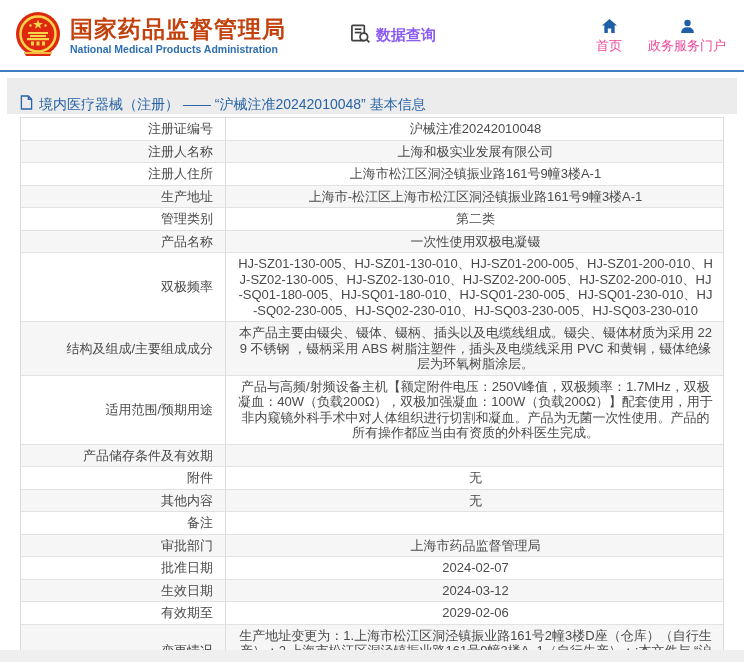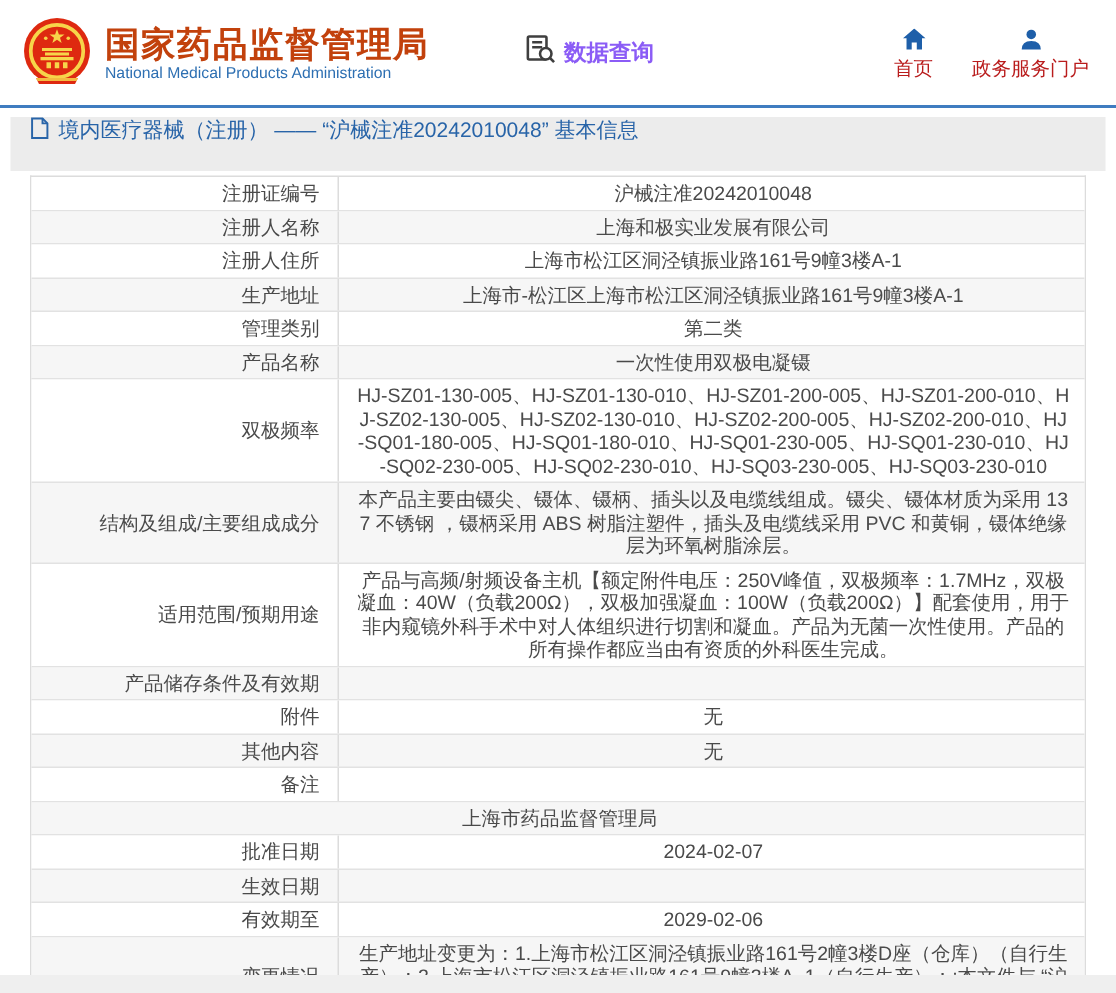--- a/index.html
+++ b/index.html
@@ -4,33 +4,33 @@
 <style>
   * { margin: 0; padding: 0; box-sizing: border-box; }
   html, body { width: 744px; height: 662px; background: #ffffff; overflow: hidden; }
   body { font-family: "Liberation Sans", "DejaVu Sans", sans-serif; color: #4a4a4a; }
 
   
   .header { height: 70px; display: flex; align-items: center; padding: 0 10px 0 14px; background: #fff; }
   .logo { width: 48px; height: 48px; flex: 0 0 48px; }
   .brand { margin-left: 8px; }
   .brand-title { color: #c2410c; font-size: 23px; font-weight: bold; letter-spacing: 1px; line-height: 26px; }
-  .brand-sub { color: #2d6fb2; font-size: 10.5px; margin-top: 1px; }
+  .brand-sub { color: #2d6fb2; font-size: 10.5px; margin-top: 1px; font-weight: bold; }
   .data-query { display: flex; align-items: center; margin-left: 64px; cursor: pointer; }
   .data-query-label { font-size: 15px; font-weight: bold; color: #8b5cf6; margin-left: 5px; }
   .header-right { margin-left: auto; display: flex; align-items: center; gap: 26px; padding-right: 8px; }
   .nav-item { display: flex; flex-direction: column; align-items: center; cursor: pointer; }
   .nav-item .nav-icon { height: 18px; display: flex; align-items: flex-end; }
-  .nav-item .nav-label { font-size: 13px; color: #b91c1c; margin-top: 3px; }
+  .nav-item .nav-label { font-size: 13px; color: #ec4899; margin-top: 3px; }
 
   
   .blue-line { height: 2px; background: #3f7cc0; width: 100%; }
 
   
-  .breadcrumb-bar { margin: 6px 7px 0 7px; background: #ececec; height: 36px; display: flex; align-items: flex-start; padding-left: 13px; }
+  .breadcrumb-bar { margin: 6px 7px 0 7px; background: #ececec; height: 36px; display: flex; align-items: flex-end; padding-left: 13px; }
   .breadcrumb-text { color: #2864a8; font-size: 14px; margin-left: 6px; }
 
   
   .info-table { margin: 3px 20px 0 20px; border: 1px solid #dcdcdc; border-bottom: none; }
   .info-row { display: flex; border-bottom: 1px solid #e2e2e2; background: #ffffff; }
   .info-row:nth-child(even) { background: #f6f6f6; }
   .cell-label { flex: 0 0 205px; width: 205px; text-align: right; padding: 3px 12px 3px 6px; font-size: 13px; line-height: 15.5px; color: #4a4a4a; border-right: 1px solid #dcdcdc; display: flex; align-items: center; justify-content: flex-end; }
   .cell-value { flex: 1 1 auto; padding: 3px 10px 3px 12px; font-size: 13px; line-height: 15.5px; color: #4a4a4a; display: flex; align-items: center; min-height: 21px; }
   .cell-value .value-text { width: 100%; word-break: break-all; text-align: center; }
 
@@ -170,21 +170,21 @@
     <div class="cell-value">
       <span class="value-text">HJ-SZ01-130-005、HJ-SZ01-130-010、HJ-SZ01-200-005、HJ-SZ01-200-010、HJ-SZ02-130-005、HJ-SZ02-130-010、HJ-SZ02-200-005、HJ-SZ02-200-010、HJ-SQ01-180-005、HJ-SQ01-180-010、HJ-SQ01-230-005、HJ-SQ01-230-010、HJ-SQ02-230-005、HJ-SQ02-230-010、HJ-SQ03-230-005、HJ-SQ03-230-010</span>
     </div>
   </div>
     <div class="info-row">
     <div class="cell-label">
 
       <span>结构及组成/主要组成成分</span>
     </div>
     <div class="cell-value">
-      <span class="value-text">本产品主要由镊尖、镊体、镊柄、插头以及电缆线组成。镊尖、镊体材质为采用 137 不锈钢 ，镊柄采用 ABS 树脂注塑件，插头及电缆线采用 PVC 和黄铜，镊体绝缘层为环氧树脂涂层。</span>
+      <span class="value-text">本产品主要由镊尖、镊体、镊柄、插头以及电缆线组成。镊尖、镊体材质为采用 229 不锈钢 ，镊柄采用 ABS 树脂注塑件，插头及电缆线采用 PVC 和黄铜，镊体绝缘层为环氧树脂涂层。</span>
     </div>
   </div>
     <div class="info-row">
     <div class="cell-label">
 
       <span>适用范围/预期用途</span>
     </div>
     <div class="cell-value">
       <span class="value-text">产品与高频/射频设备主机【额定附件电压：250V峰值，双极频率：1.7MHz，双极凝血：40W（负载200Ω），双极加强凝血：100W（负载200Ω）】配套使用，用于非内窥镜外科手术中对人体组织进行切割和凝血。产品为无菌一次性使用。产品的所有操作都应当由有资质的外科医生完成。</span>
     </div>
@@ -219,38 +219,45 @@
     <div class="info-row">
     <div class="cell-label">
 
       <span>备注</span>
     </div>
     <div class="cell-value">
       <span class="value-text"></span>
     </div>
   </div>
     <div class="info-row">
+    <div class="cell-label">
+
+      <span>审批部门</span>
+    </div>
     <div class="cell-value">
       <span class="value-text">上海市药品监督管理局</span>
     </div>
   </div>
     <div class="info-row">
     <div class="cell-label">
 
       <span>批准日期</span>
     </div>
     <div class="cell-value">
       <span class="value-text">2024-02-07</span>
     </div>
   </div>
     <div class="info-row">
     <div class="cell-label">
 
       <span>生效日期</span>
     </div>
+    <div class="cell-value">
+      <span class="value-text">2024-03-12</span>
+    </div>
   </div>
     <div class="info-row">
     <div class="cell-label">
 
       <span>有效期至</span>
     </div>
     <div class="cell-value">
       <span class="value-text">2029-02-06</span>
     </div>
   </div>

